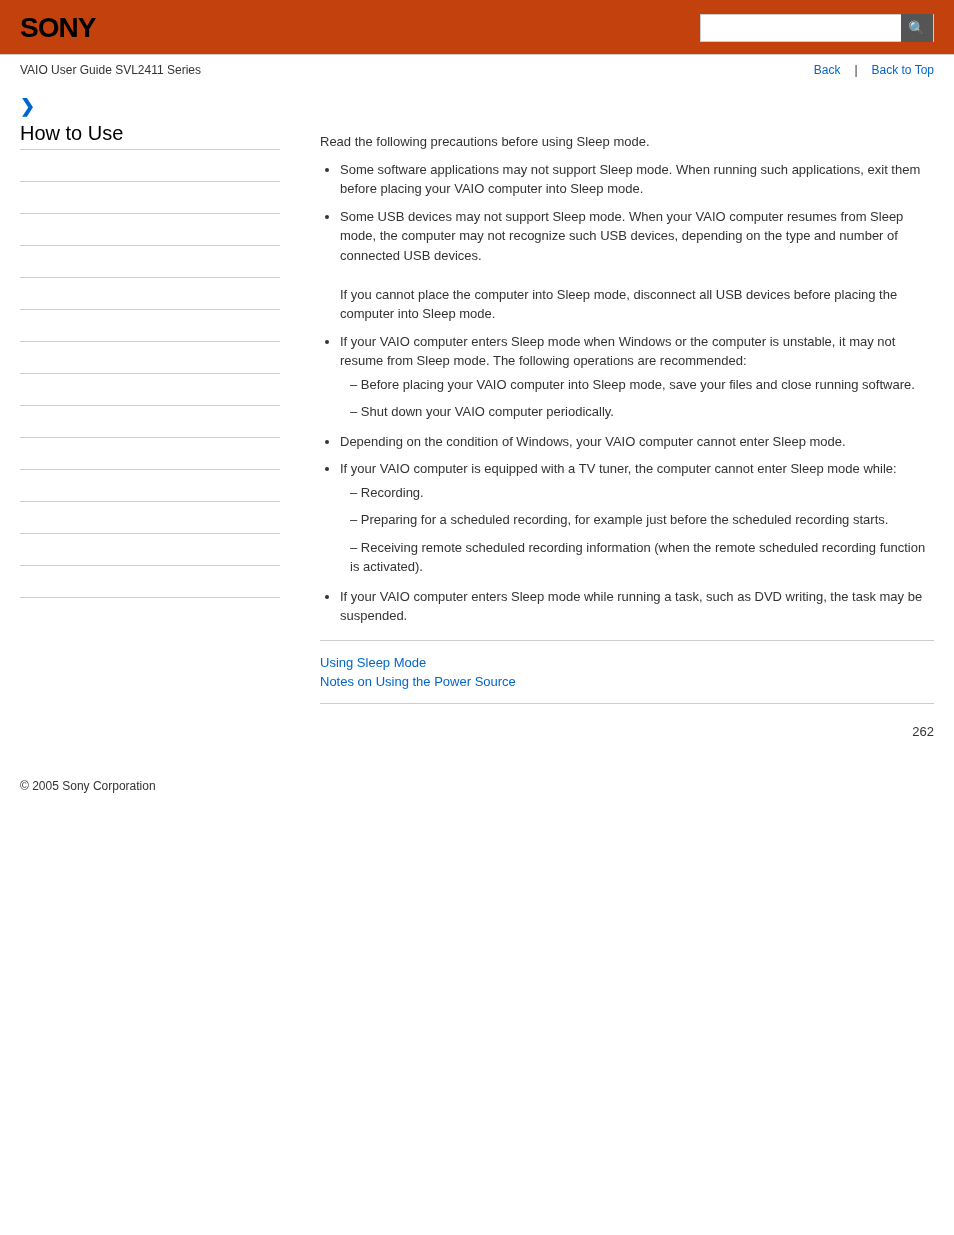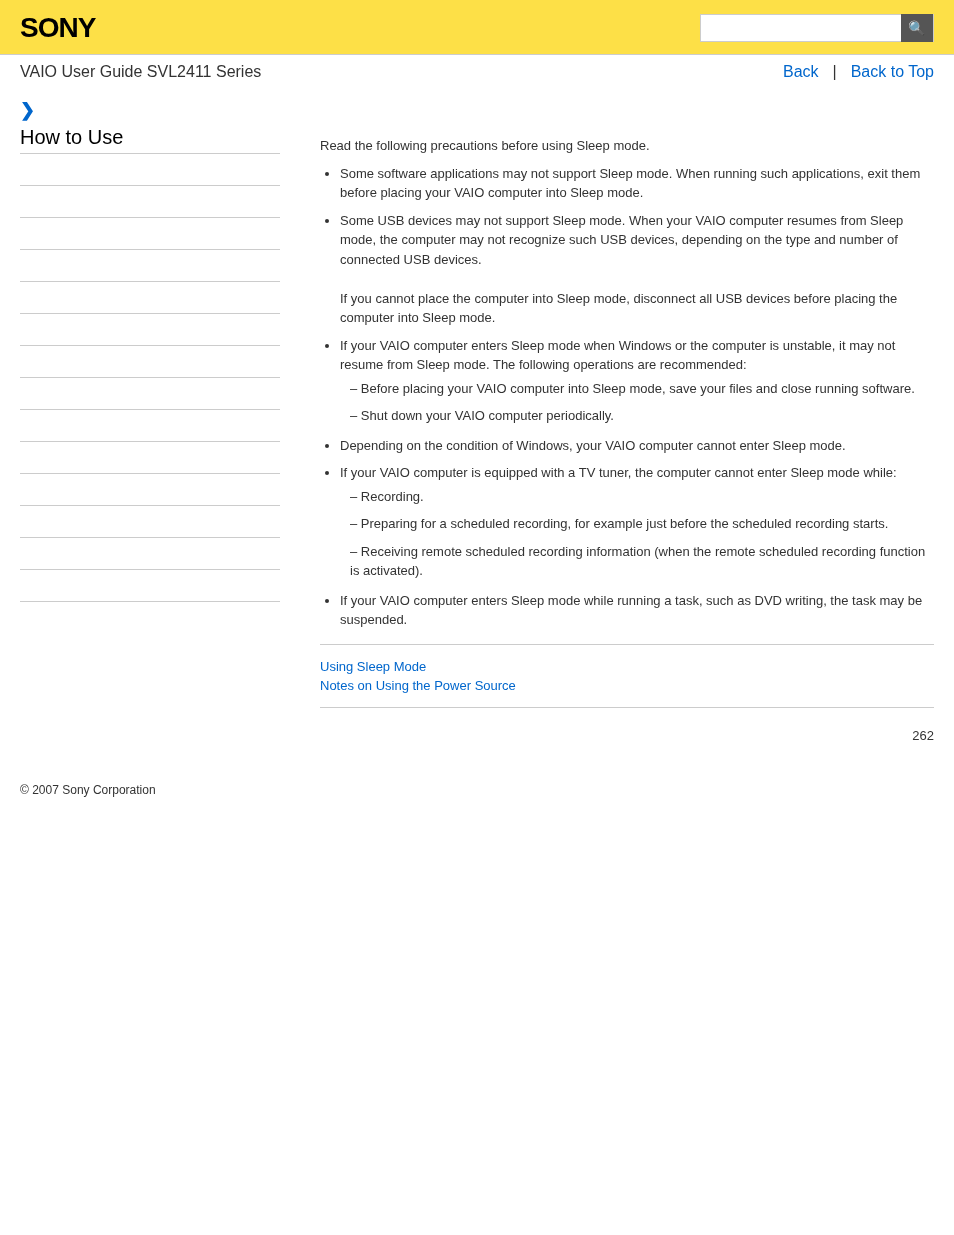--- a/index.html
+++ b/index.html
@@ -12,21 +12,21 @@
       min-height: 1235px;
     }
 
     
     .header {
       display: flex;
       align-items: center;
       justify-content: space-between;
       padding: 12px 20px 10px 20px;
       border-bottom: 1px solid #ccc;
-      background: #fde047;
+      background: #c2410c;
     }
     .sony-logo {
       font-size: 28px;
       font-weight: bold;
       letter-spacing: -1px;
       color: #000;
       font-family: Arial, Helvetica, sans-serif;
     }
     .search-area {
       display: flex;
@@ -54,21 +54,21 @@
       color: #fff;
       font-size: 14px;
     }
 
     
     .nav-bar {
       display: flex;
       align-items: center;
       justify-content: space-between;
       padding: 8px 20px;
-      font-size: 16px;
+      font-size: 12px;
       color: #333;
     }
     .nav-left {
       color: #333;
     }
     .nav-right {
       display: flex;
       gap: 14px;
       align-items: center;
     }
@@ -265,13 +265,13 @@
     <div class="related-links">
       <a class="related-link">Using Sleep Mode</a>
       <a class="related-link">Notes on Using the Power Source</a>
     </div>
     <div class="footer-line"></div>
   </div>
 </div>
 
 <div class="page-number">262</div>
 
-<div class="copyright">© 2007 Sony Corporation</div>
+<div class="copyright">© 2005 Sony Corporation</div>
 
 </body></html>

